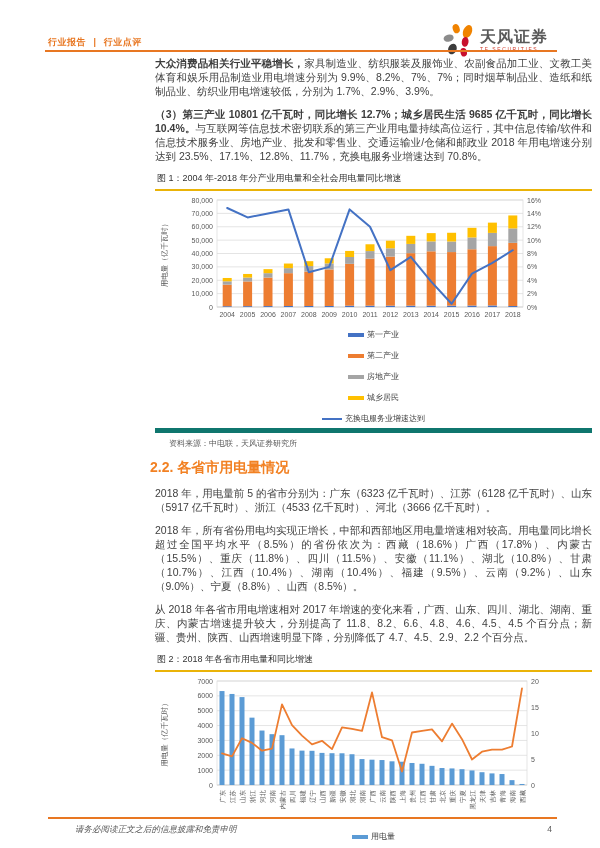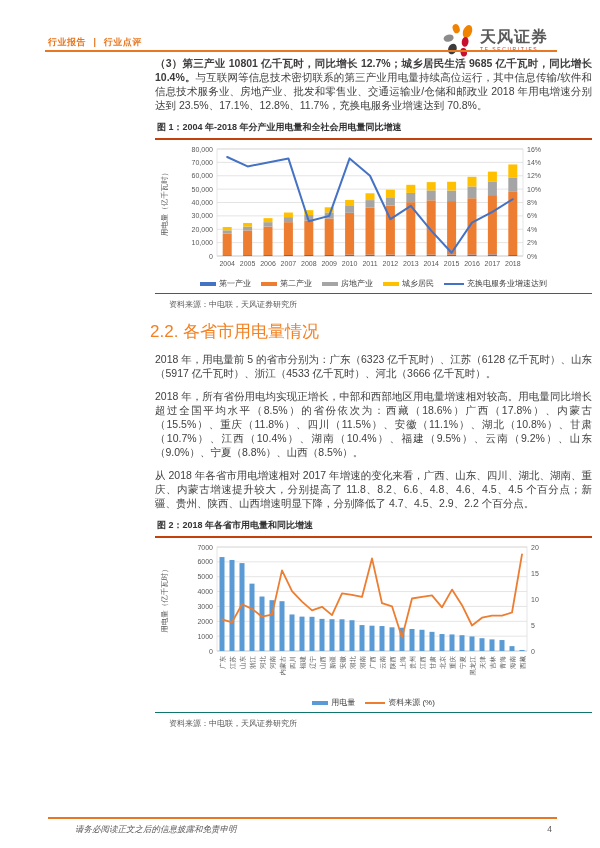--- a/index.html
+++ b/index.html
@@ -12,27 +12,27 @@
   .crumb{position:absolute;left:48px;top:36px;font-size:9px;font-weight:bold;color:#E87722;letter-spacing:.5px;font-family:Liberation Mono, monospace;}
   .logo{position:absolute;right:52px;top:10px;display:flex;align-items:center;gap:4px;margin-top:12px;}
   .logo-text{display:flex;flex-direction:column;line-height:1;}
   .logo-cn{font-size:16px;font-weight:bold;color:#595959;letter-spacing:1px;}
   .logo-en{font-size:5px;color:#D23A2A;letter-spacing:1.6px;margin-top:2px;}
 
   
   .content{position:absolute;left:155px;top:56px;width:437px;}
   p.body{margin:0 0 9px 0;font-size:10.5px;line-height:14px;color:#404040;text-align:justify;}
   p.body b{color:#3c3c3c;}
-  h2.sec{margin:4px 0 9px -5px;font-size:17px;font-weight:normal;color:#F28123;}
+  h2.sec{margin:4px 0 9px -5px;font-size:14px;font-weight:bold;color:#F28123;}
 
   
   .fig{margin:2px 0 10px 0;}
-  .fig-cap{font-size:9px;font-weight:bold;color:#333;padding:0 0 4px 2px;border-bottom:2px solid #c2410c;margin-bottom:4px;}
-  .fig-src{font-size:8px;color:#595959;border-top:1px solid #0f766e;padding:5px 0 0 14px;margin-top:4px;}
-  .legend{display:flex;justify-content:center;align-items:center;gap:10px;margin:1px 0 2px 0;}
+  .fig-cap{font-size:9px;font-weight:normal;color:#333;padding:0 0 4px 2px;border-bottom:2px solid #eab308;margin-bottom:4px;}
+  .fig-src{font-size:8px;color:#595959;border-top:5px solid #0f766e;padding:5px 0 0 14px;margin-top:4px;}
+  .legend{display:flex;justify-content:center;align-items:center;gap:10px;margin:1px 0 2px 0;flex-direction:column;}
   .leg-item{display:inline-flex;align-items:center;gap:3px;font-size:8px;color:#404040;}
   .sw{display:inline-block;}
   .sw.bar{width:16px;height:4px;}
   .sw.line{width:20px;height:2px;}
   svg text.tick{font-size:7px;fill:#595959;}
   svg text.cat{font-size:7px;fill:#595959;}
   svg text.catv{font-size:6.5px;fill:#595959;}
   svg text.ytitle{font-size:7.5px;fill:#595959;}
 
   
@@ -59,20 +59,21 @@
       <div class="logo-text">
         <span class="logo-cn">天风证券</span>
         <span class="logo-en">TF SECURITIES</span>
       </div>
     </div>
     <div class="hdr-rule"></div>
   </div>
 
   <div class="content">
 
+    <p class="body"><b>大众消费品相关行业平稳增长，</b><span>家具制造业、纺织服装及服饰业、农副食品加工业、文教工美体育和娱乐用品制造业用电增速分别为 9.9%、8.2%、7%、7%；同时烟草制品业、造纸和纸制品业、纺织业用电增速较低，分别为 1.7%、2.9%、3.9%。</span></p>
 
     <p class="body"><b>（3）第三产业 10801 亿千瓦时，同比增长 12.7%；城乡居民生活 9685 亿千瓦时，同比增长 10.4%。</b><span>与互联网等信息技术密切联系的第三产业用电量持续高位运行，其中信息传输/软件和信息技术服务业、房地产业、批发和零售业、交通运输业/仓储和邮政业 2018 年用电增速分别达到 23.5%、17.1%、12.8%、11.7%，充换电服务业增速达到 70.8%。</span></p>
 
     <div class="fig">
       <div class="fig-cap">图 1：2004 年-2018 年分产业用电量和全社会用电量同比增速</div>
       <svg width="437" height="129" viewBox="0 0 437 129">
           <line x1="62" y1="112" x2="368" y2="112" stroke="#BFBFBF" stroke-width="0.7"></line>
           <text x="58" y="114.5" text-anchor="end" class="tick">0</text>
           <line x1="62" y1="98.625" x2="368" y2="98.625" stroke="#D9D9D9" stroke-width="0.7"></line>
           <text x="58" y="101.125" text-anchor="end" class="tick">10,000</text>

